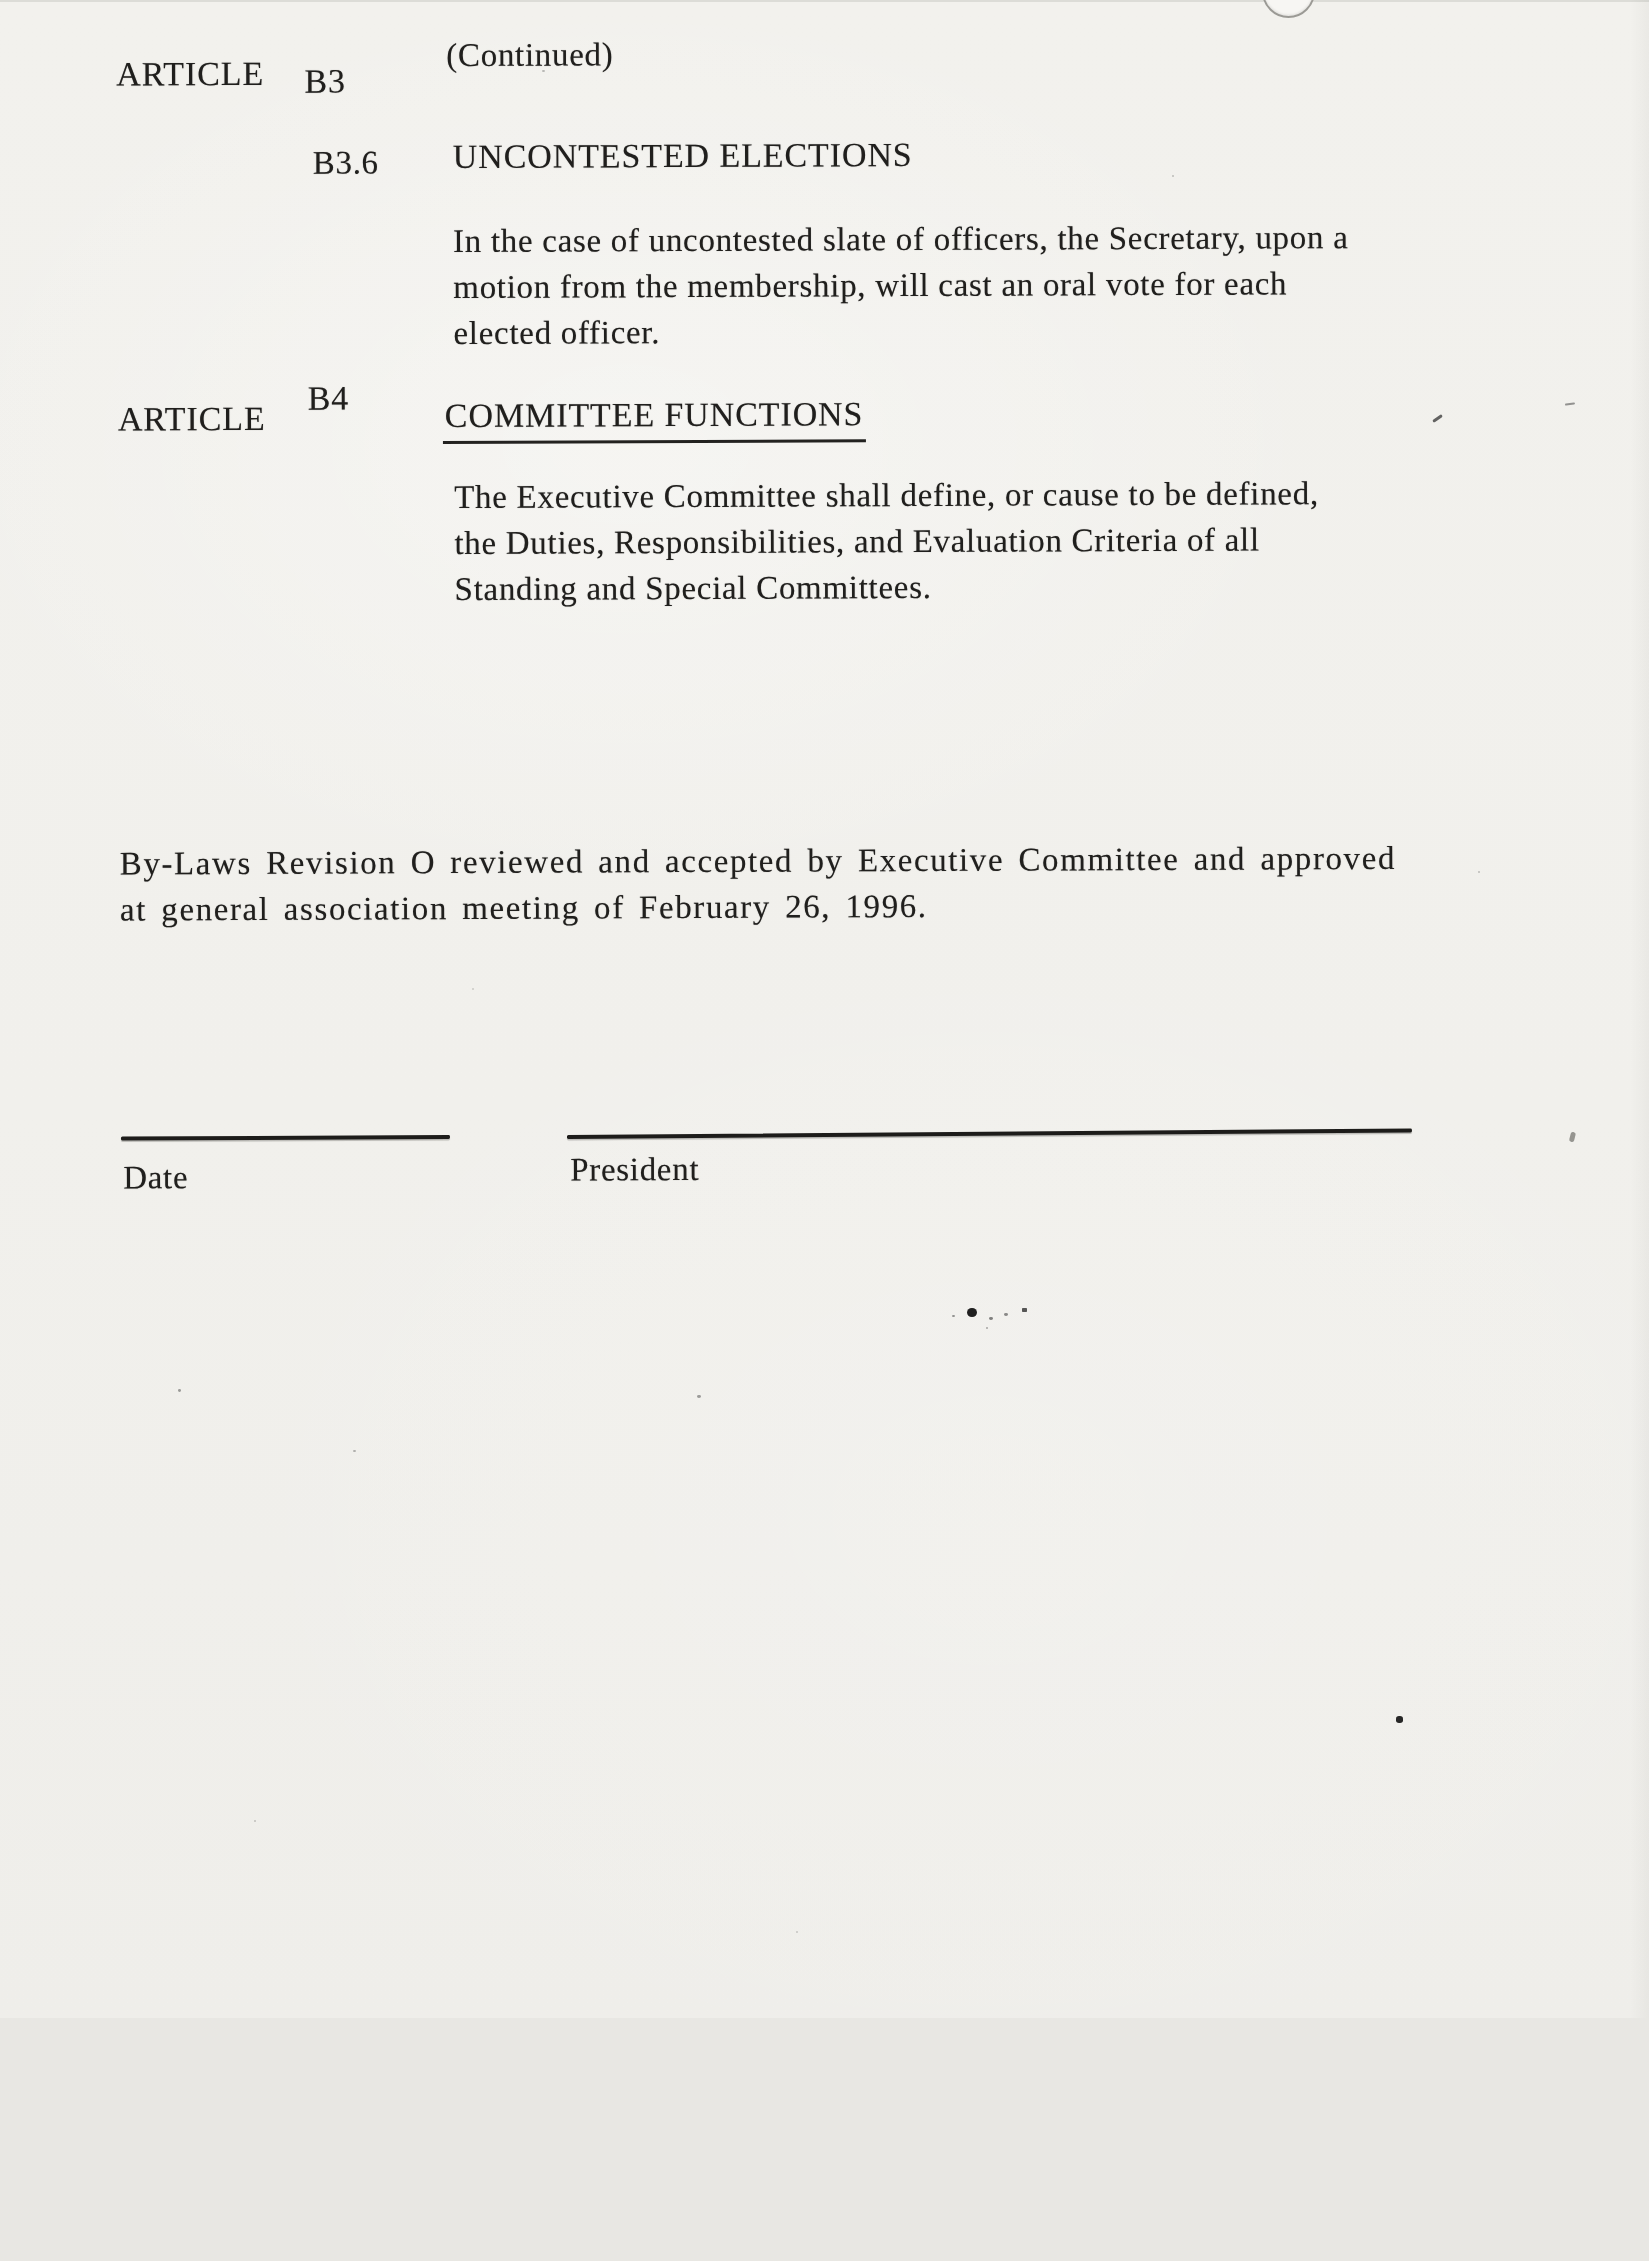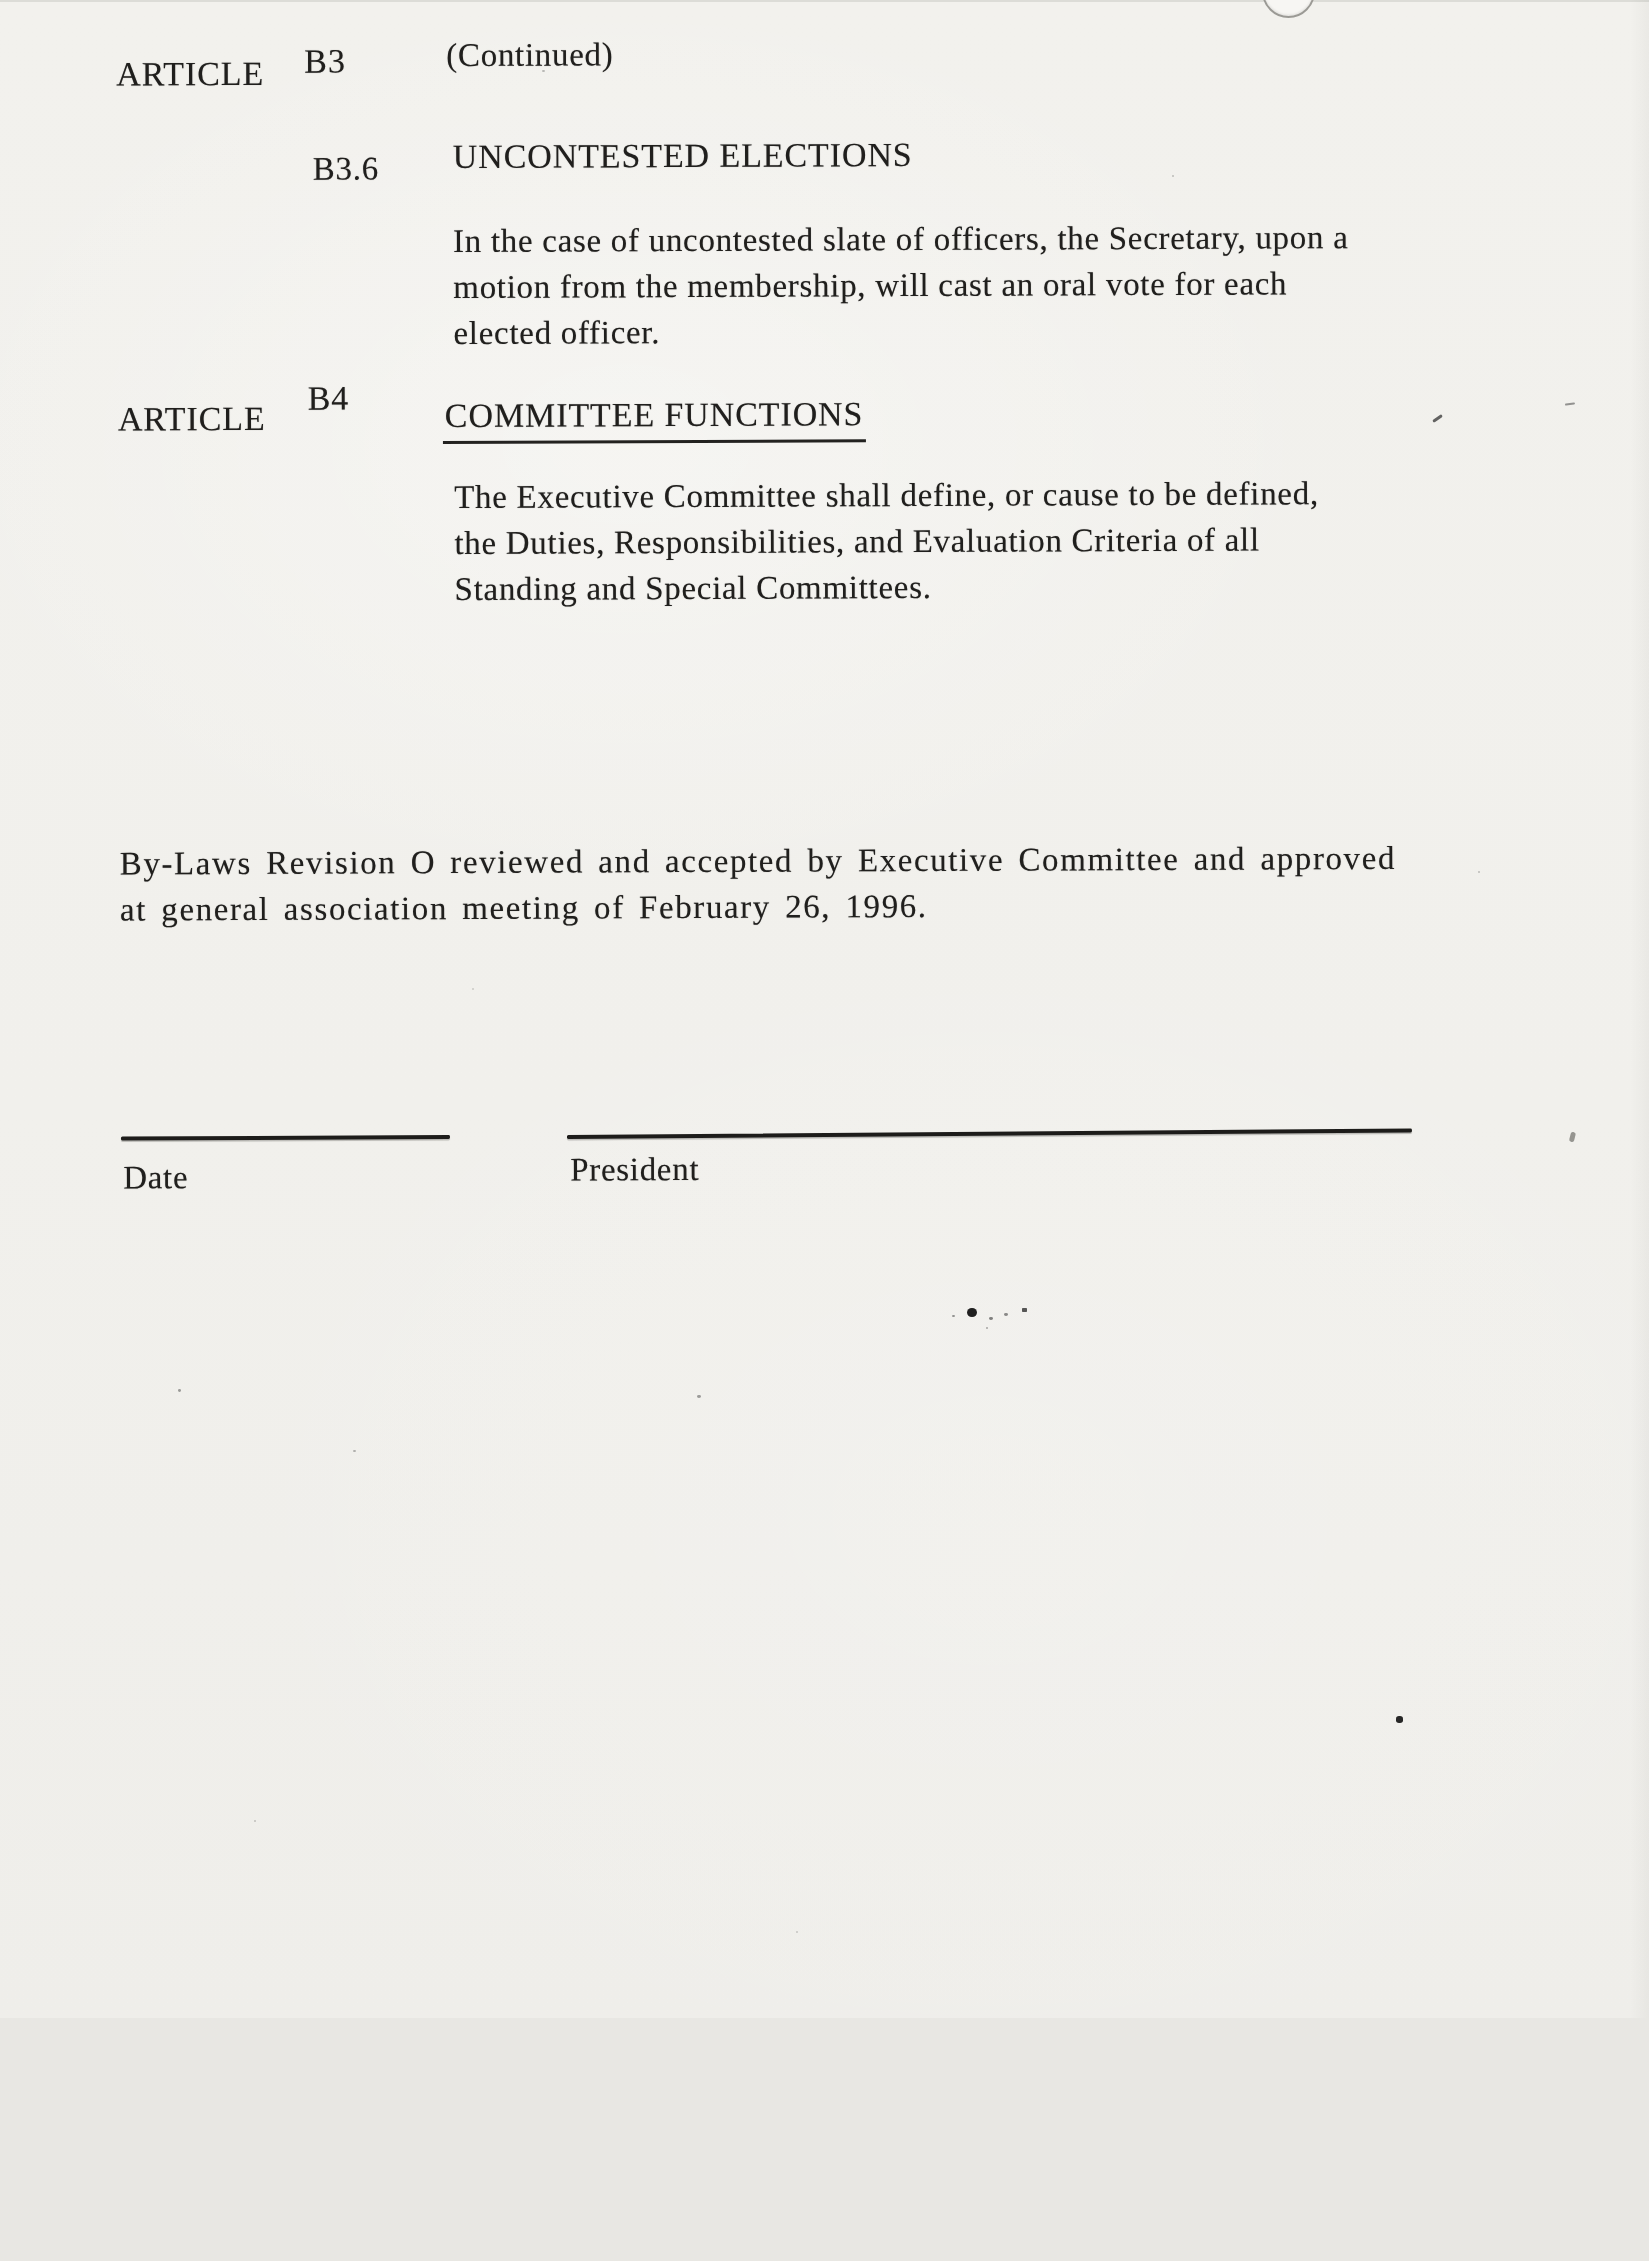--- a/index.html
+++ b/index.html
@@ -56,24 +56,24 @@
 </head>
 <body>
 
 <div class="page">
 
   <div class="punch-hole"></div>
 
   <div class="content">
 
     <span class="t caps" style="left:116px;top:56px">ARTICLE</span>
-    <span class="t caps" style="left:304px;top:44px">B3</span>
+    <span class="t caps" style="left:304px;top:64px">B3</span>
     <span class="t body" style="left:446px;top:39px">(Continued)</span>
 
-    <span class="t body" style="left:312px;top:152px">B3.6</span>
+    <span class="t body" style="left:312px;top:146px">B3.6</span>
     <span class="t caps" style="left:452px;top:140px">UNCONTESTED ELECTIONS</span>
 
     <div class="para body" style="left:452px;top:220px">
       <div class="ln">In the case of uncontested slate of officers, the Secretary, upon a</div>
       <div class="ln">motion from the membership, will cast an oral vote for each</div>
       <div class="ln">elected officer.</div>
     </div>
 
     <span class="t caps" style="left:116px;top:401px">ARTICLE</span>
     <span class="t caps" style="left:306px;top:381px">B4</span>

